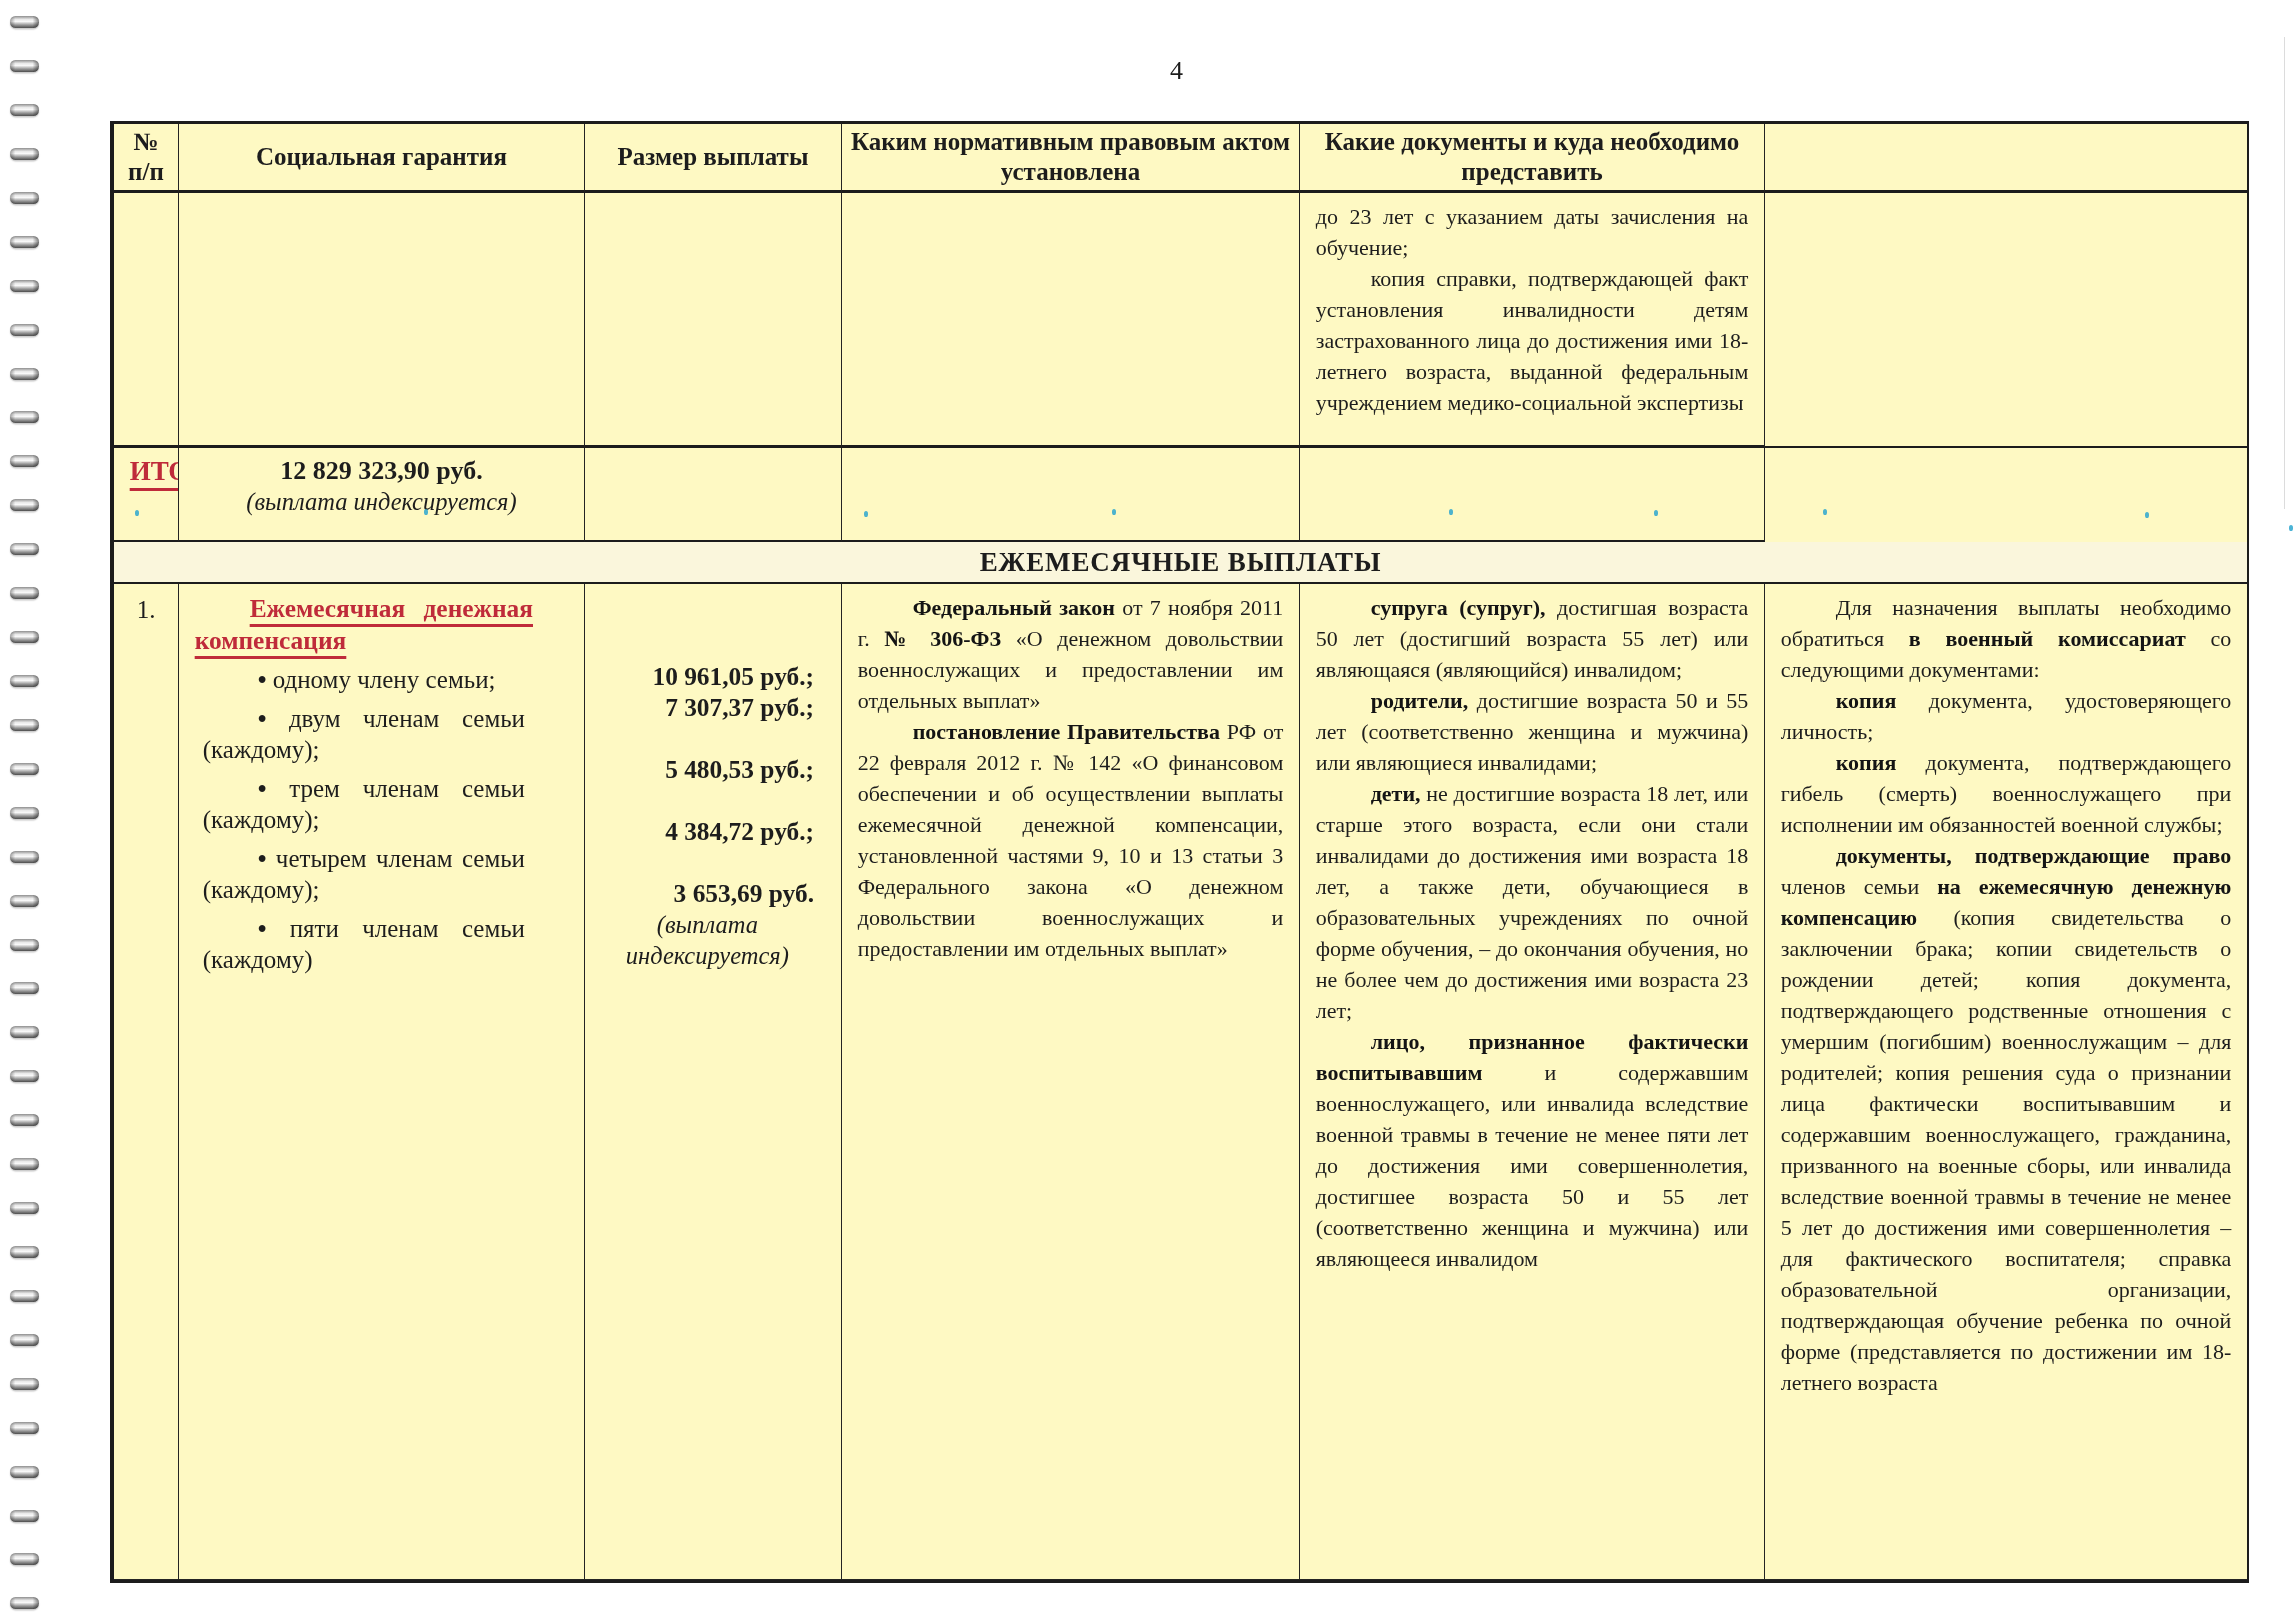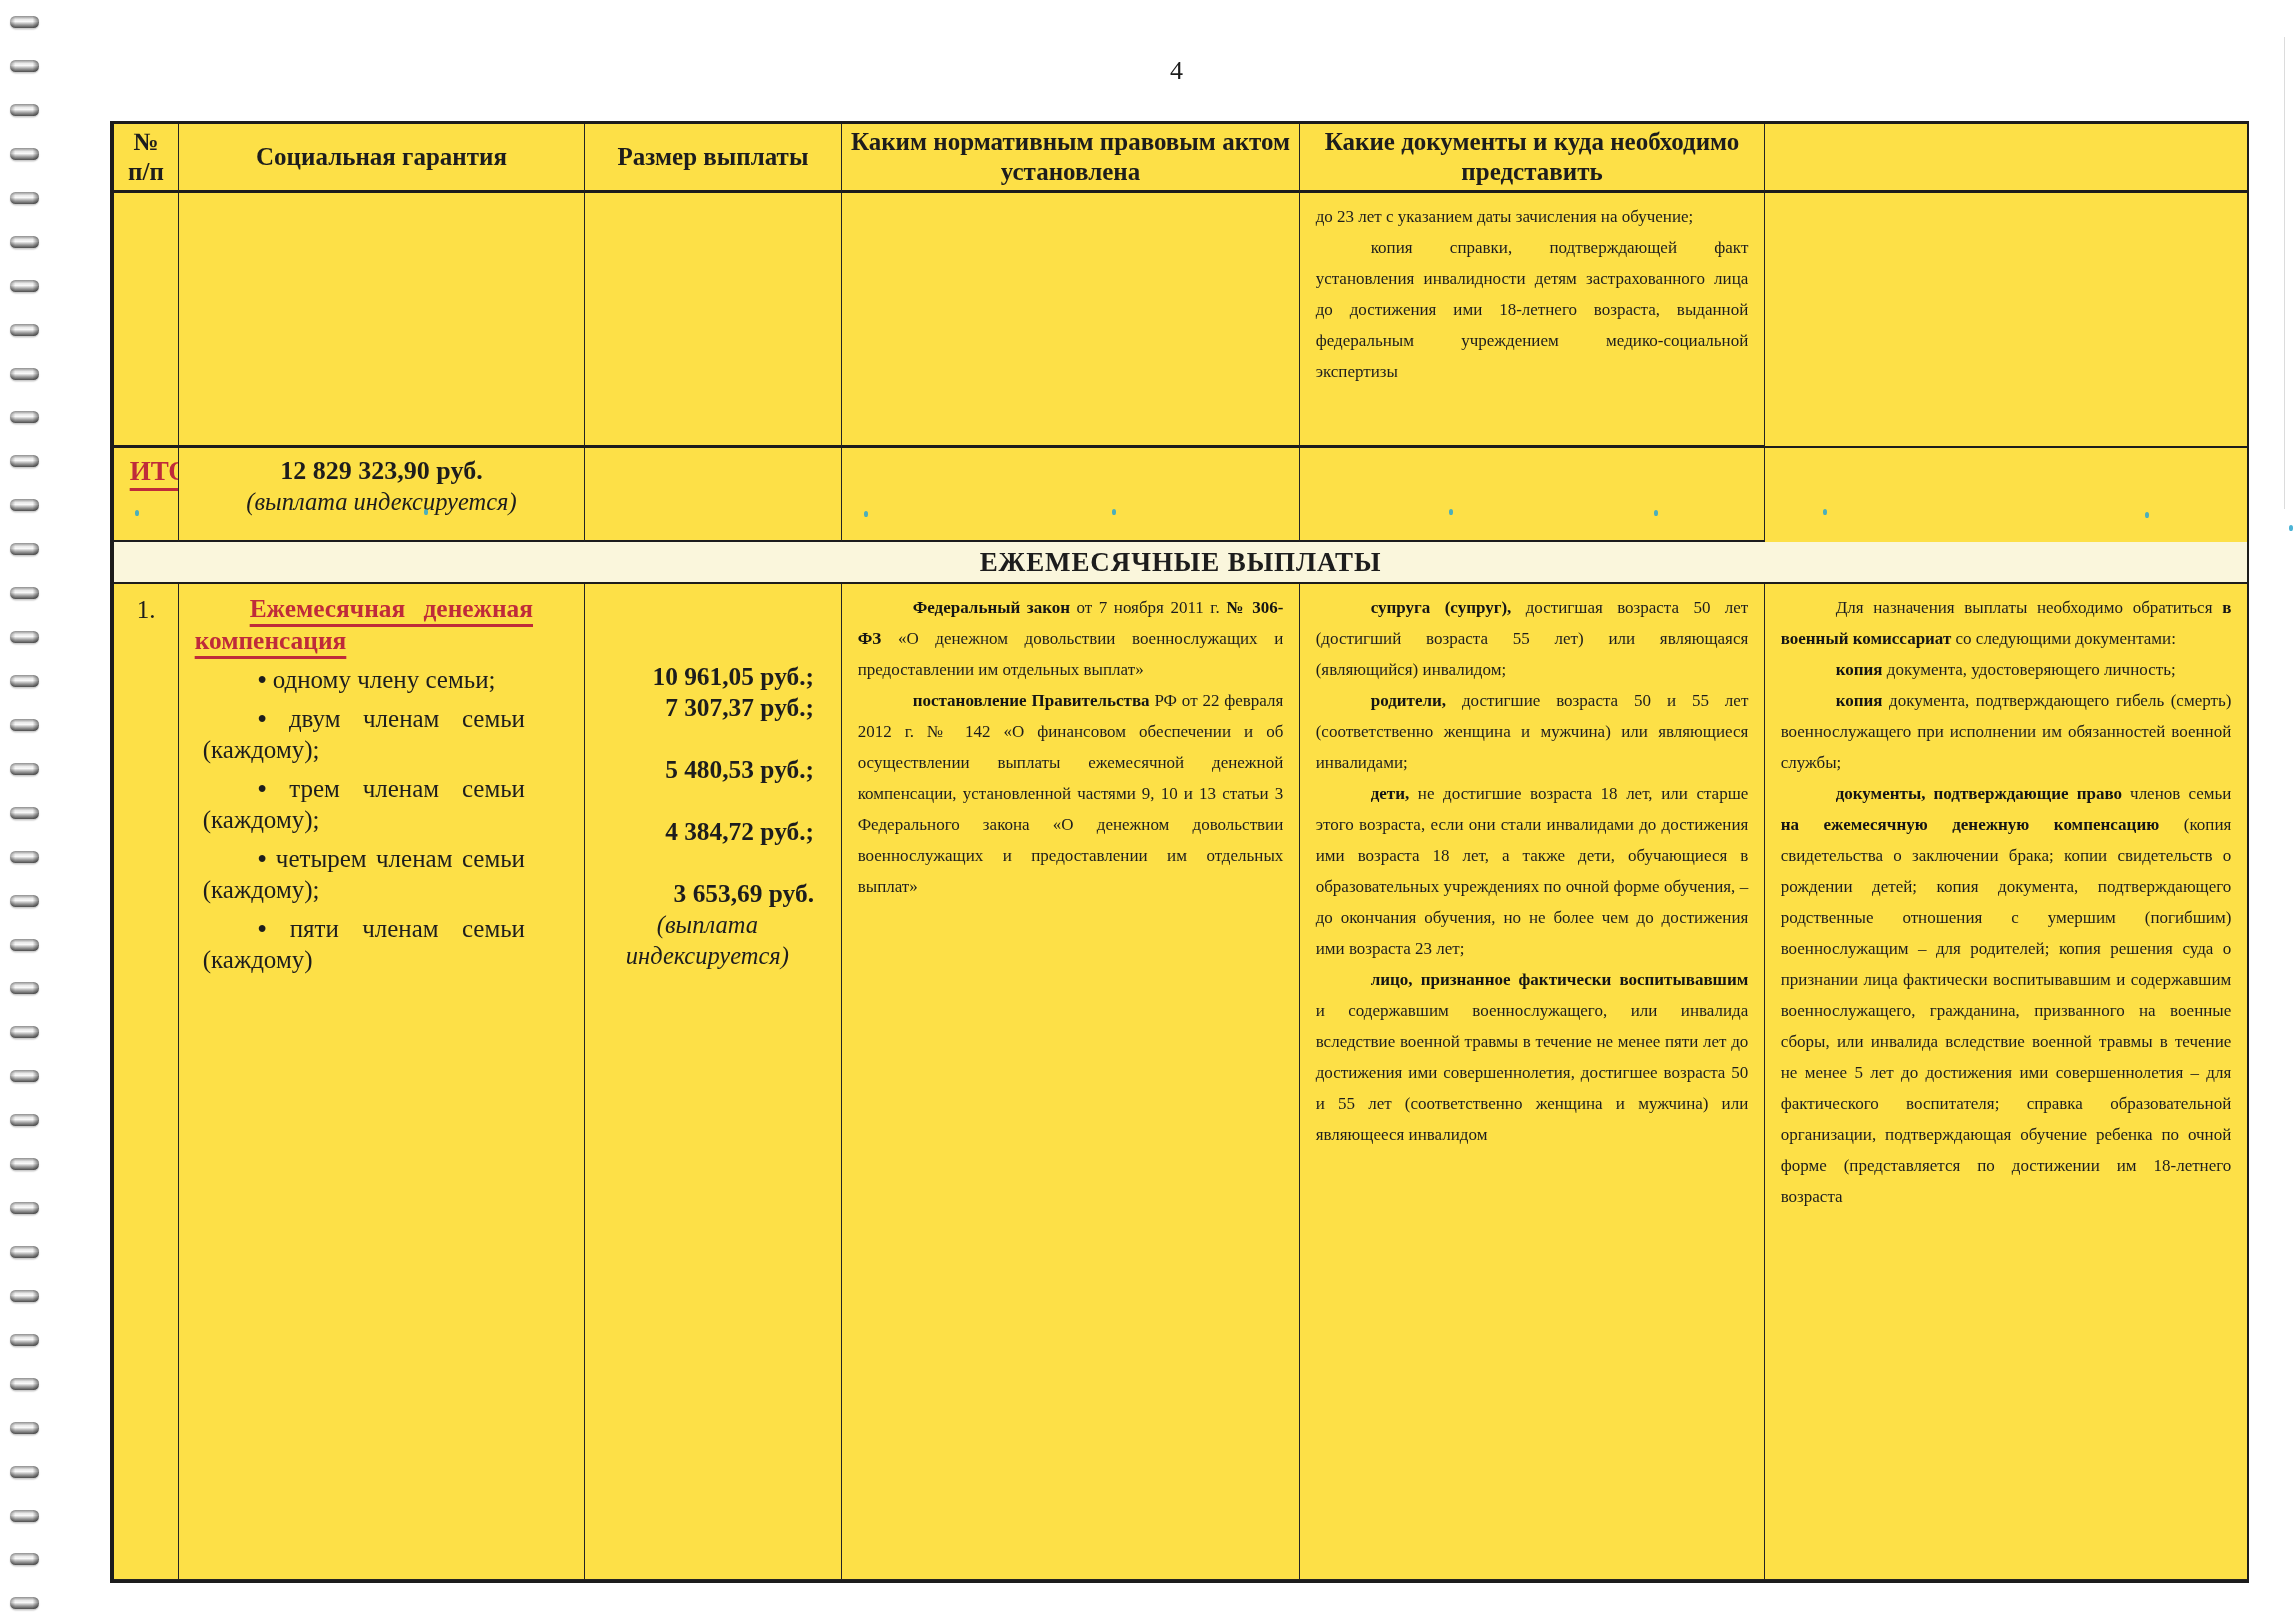--- a/index.html
+++ b/index.html
@@ -24,37 +24,37 @@
   .page-number{position:absolute;left:110px;top:55px;width:2133px;text-align:center;
     font-size:26px;line-height:31px;}
   
   .doc-table{
     position:absolute;left:110px;top:121px;width:2133px;
     display:grid;
     grid-template-columns:65px 406px 257px 458px 465px 482px;
     grid-template-rows:69px 255px 94px 42px 996px;
     border-top:3.2px solid #1c1c1c;border-left:4.2px solid #1c1c1c;
     border-right:2.3px solid #1c1c1c;border-bottom:3.2px solid #1c1c1c;
-    background:#fde047;
+    background:#fef9c3;
   }
   .cell{border-right:1.8px solid #242424;border-bottom:1.8px solid #242424;
     padding:8.3px 15.7px;box-sizing:border-box;overflow:hidden;}
   .cell:nth-child(6n){border-right:none;}
   .th{display:flex;align-items:center;justify-content:center;text-align:center;
     font-weight:bold;font-size:25px;line-height:30.5px;padding:3.7px 8.3px;
     border-bottom:3.7px solid #1c1c1c;}
   .rowB{border-bottom:3.7px solid #1c1c1c;}
   .rowC{border-bottom:2.8px solid #1c1c1c;}
   .section-cell{
     grid-column:1 / -1;display:flex;align-items:center;justify-content:center;
     font-weight:bold;font-size:27px;letter-spacing:0.9px;
     border-right:none;border-bottom:2.8px solid #1c1c1c;padding:0;
   }
   
-  .para{font-size:17px;line-height:31px;text-align:justify;text-indent:55px;margin:0;}
+  .para{font-size:22px;line-height:31px;text-align:justify;text-indent:55px;margin:0;}
   .para.noindent{text-indent:0;}
   b{color:#141414;}
   .num-cell{font-size:25px;line-height:31px;text-align:center;padding-top:10.2px;}
   .guarantee-cell{padding-right:51px;}
   .g-title{
     font-size:25.4px;line-height:32px;font-weight:bold;color:#bf2b3a;
     text-align:justify;text-indent:55px;margin:0 0 0.9px 0;
     text-decoration:underline;text-decoration-thickness:2.8px;text-underline-offset:7px;
   }
   .bullet-item{font-size:25px;line-height:31px;text-align:justify;text-indent:55px;margin:8px;}

